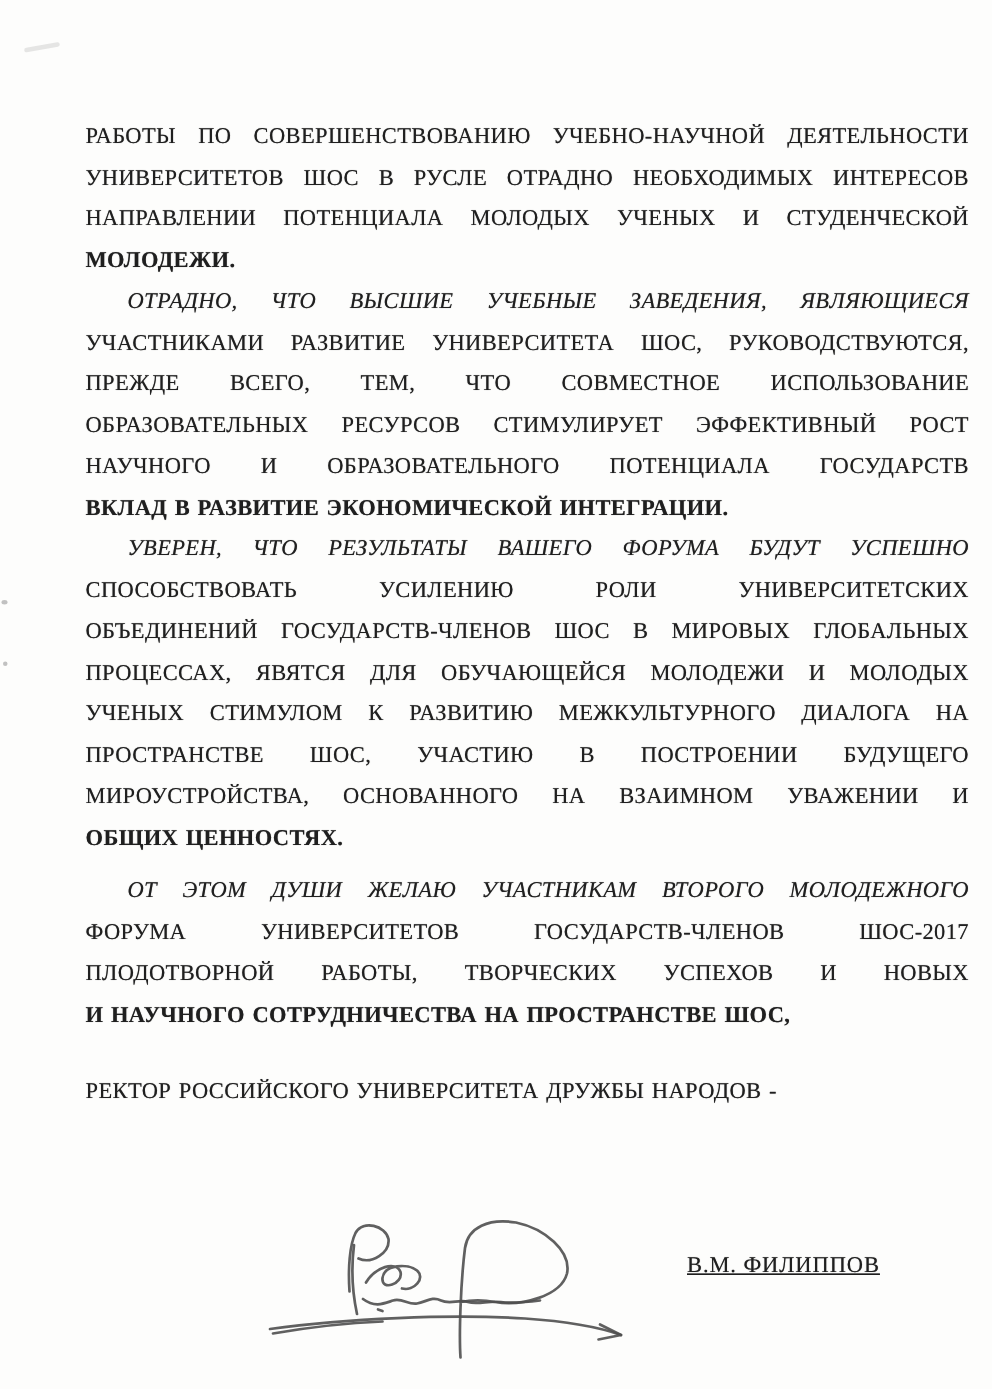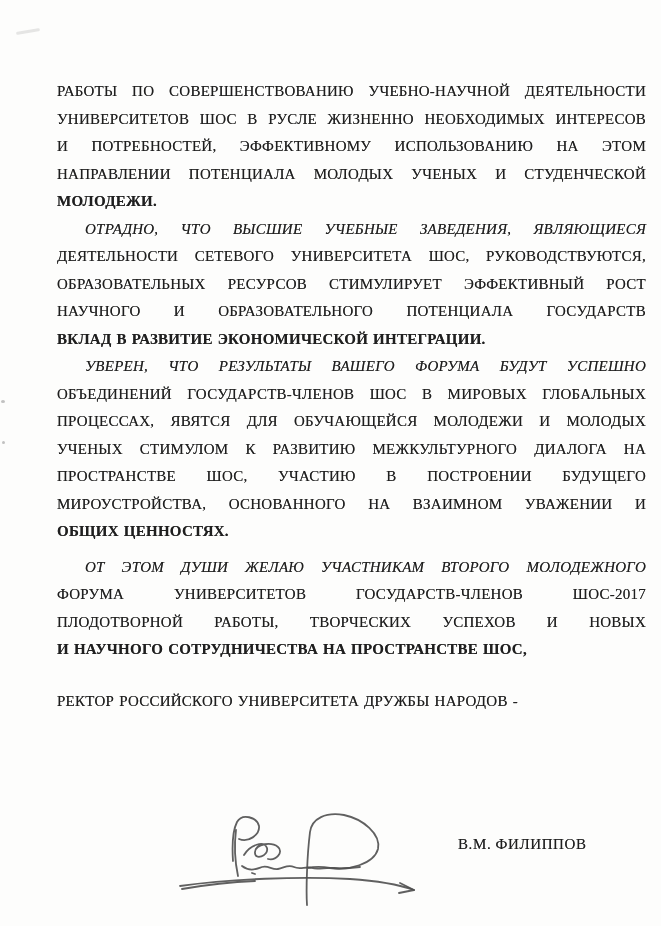--- a/index.html
+++ b/index.html
@@ -37,20 +37,21 @@
   .para.gap { margin-top: 8px; }
   .closing { margin-top: 24px; }
   .closing .ln { text-align: right; text-align-last: left; }
   .signer-name {
     position: absolute;
     left: 458px; top: 833px;
     font-size: 15px;
     letter-spacing: 0.6px;
     line-height: 22px;
     text-shadow: 0 0 0.5px rgba(25,25,25,0.65);
+    text-decoration: underline;
   }
   .sig {
     position: absolute;
     left: 160px; top: 806px;
     width: 280px; height: 112px;
   }
   .sig path {
     fill: none;
     stroke: #4f4f4f;
     stroke-width: 1.8;
@@ -74,36 +75,37 @@
     border-radius: 2px;
   }
 </style>
 </head>
 <body>
 
 <div class="doc">
 
   <div class="para">
     <div class="ln">РАБОТЫ ПО СОВЕРШЕНСТВОВАНИЮ УЧЕБНО-НАУЧНОЙ ДЕЯТЕЛЬНОСТИ</div>
-    <div class="ln">УНИВЕРСИТЕТОВ ШОС В РУСЛЕ ЖИЗНЕННО НЕОБХОДИМЫХ ИНТЕРЕСОВ</div>
-    <div class="ln">И ПОТРЕБНОСТЕЙ, ЭФФЕКТИВНОМУ ИСПОЛЬЗОВАНИЮ НА ЭТОМ</div>
+    <div class="ln">УНИВЕРСИТЕТОВ ШОС В РУСЛЕ ОТРАДНО НЕОБХОДИМЫХ ИНТЕРЕСОВ</div>
     <div class="ln">НАПРАВЛЕНИИ ПОТЕНЦИАЛА МОЛОДЫХ УЧЕНЫХ И СТУДЕНЧЕСКОЙ</div>
     <div class="ln last">МОЛОДЕЖИ.</div>
   </div>
 
   <div class="para">
     <div class="ln indent">ОТРАДНО, ЧТО ВЫСШИЕ УЧЕБНЫЕ ЗАВЕДЕНИЯ, ЯВЛЯЮЩИЕСЯ</div>
-    <div class="ln">ДЕЯТЕЛЬНОСТИ СЕТЕВОГО УНИВЕРСИТЕТА ШОС, РУКОВОДСТВУЮТСЯ,</div>
+    <div class="ln">УЧАСТНИКАМИ РАЗВИТИЕ УНИВЕРСИТЕТА ШОС, РУКОВОДСТВУЮТСЯ,</div>
+    <div class="ln">ПРЕЖДЕ ВСЕГО, ТЕМ, ЧТО СОВМЕСТНОЕ ИСПОЛЬЗОВАНИЕ</div>
     <div class="ln">ОБРАЗОВАТЕЛЬНЫХ РЕСУРСОВ СТИМУЛИРУЕТ ЭФФЕКТИВНЫЙ РОСТ</div>
     <div class="ln">НАУЧНОГО И ОБРАЗОВАТЕЛЬНОГО ПОТЕНЦИАЛА ГОСУДАРСТВ</div>
     <div class="ln last">ВКЛАД В РАЗВИТИЕ ЭКОНОМИЧЕСКОЙ ИНТЕГРАЦИИ.</div>
   </div>
 
   <div class="para">
     <div class="ln indent">УВЕРЕН, ЧТО РЕЗУЛЬТАТЫ ВАШЕГО ФОРУМА БУДУТ УСПЕШНО</div>
+    <div class="ln">СПОСОБСТВОВАТЬ УСИЛЕНИЮ РОЛИ УНИВЕРСИТЕТСКИХ</div>
     <div class="ln">ОБЪЕДИНЕНИЙ ГОСУДАРСТВ-ЧЛЕНОВ ШОС В МИРОВЫХ ГЛОБАЛЬНЫХ</div>
     <div class="ln">ПРОЦЕССАХ, ЯВЯТСЯ ДЛЯ ОБУЧАЮЩЕЙСЯ МОЛОДЕЖИ И МОЛОДЫХ</div>
     <div class="ln">УЧЕНЫХ СТИМУЛОМ К РАЗВИТИЮ МЕЖКУЛЬТУРНОГО ДИАЛОГА НА</div>
     <div class="ln">ПРОСТРАНСТВЕ ШОС, УЧАСТИЮ В ПОСТРОЕНИИ БУДУЩЕГО</div>
     <div class="ln">МИРОУСТРОЙСТВА, ОСНОВАННОГО НА ВЗАИМНОМ УВАЖЕНИИ И</div>
     <div class="ln last">ОБЩИХ ЦЕННОСТЯХ.</div>
   </div>
 
   <div class="para gap">
     <div class="ln indent">ОТ ЭТОМ ДУШИ ЖЕЛАЮ УЧАСТНИКАМ ВТОРОГО МОЛОДЕЖНОГО</div>

